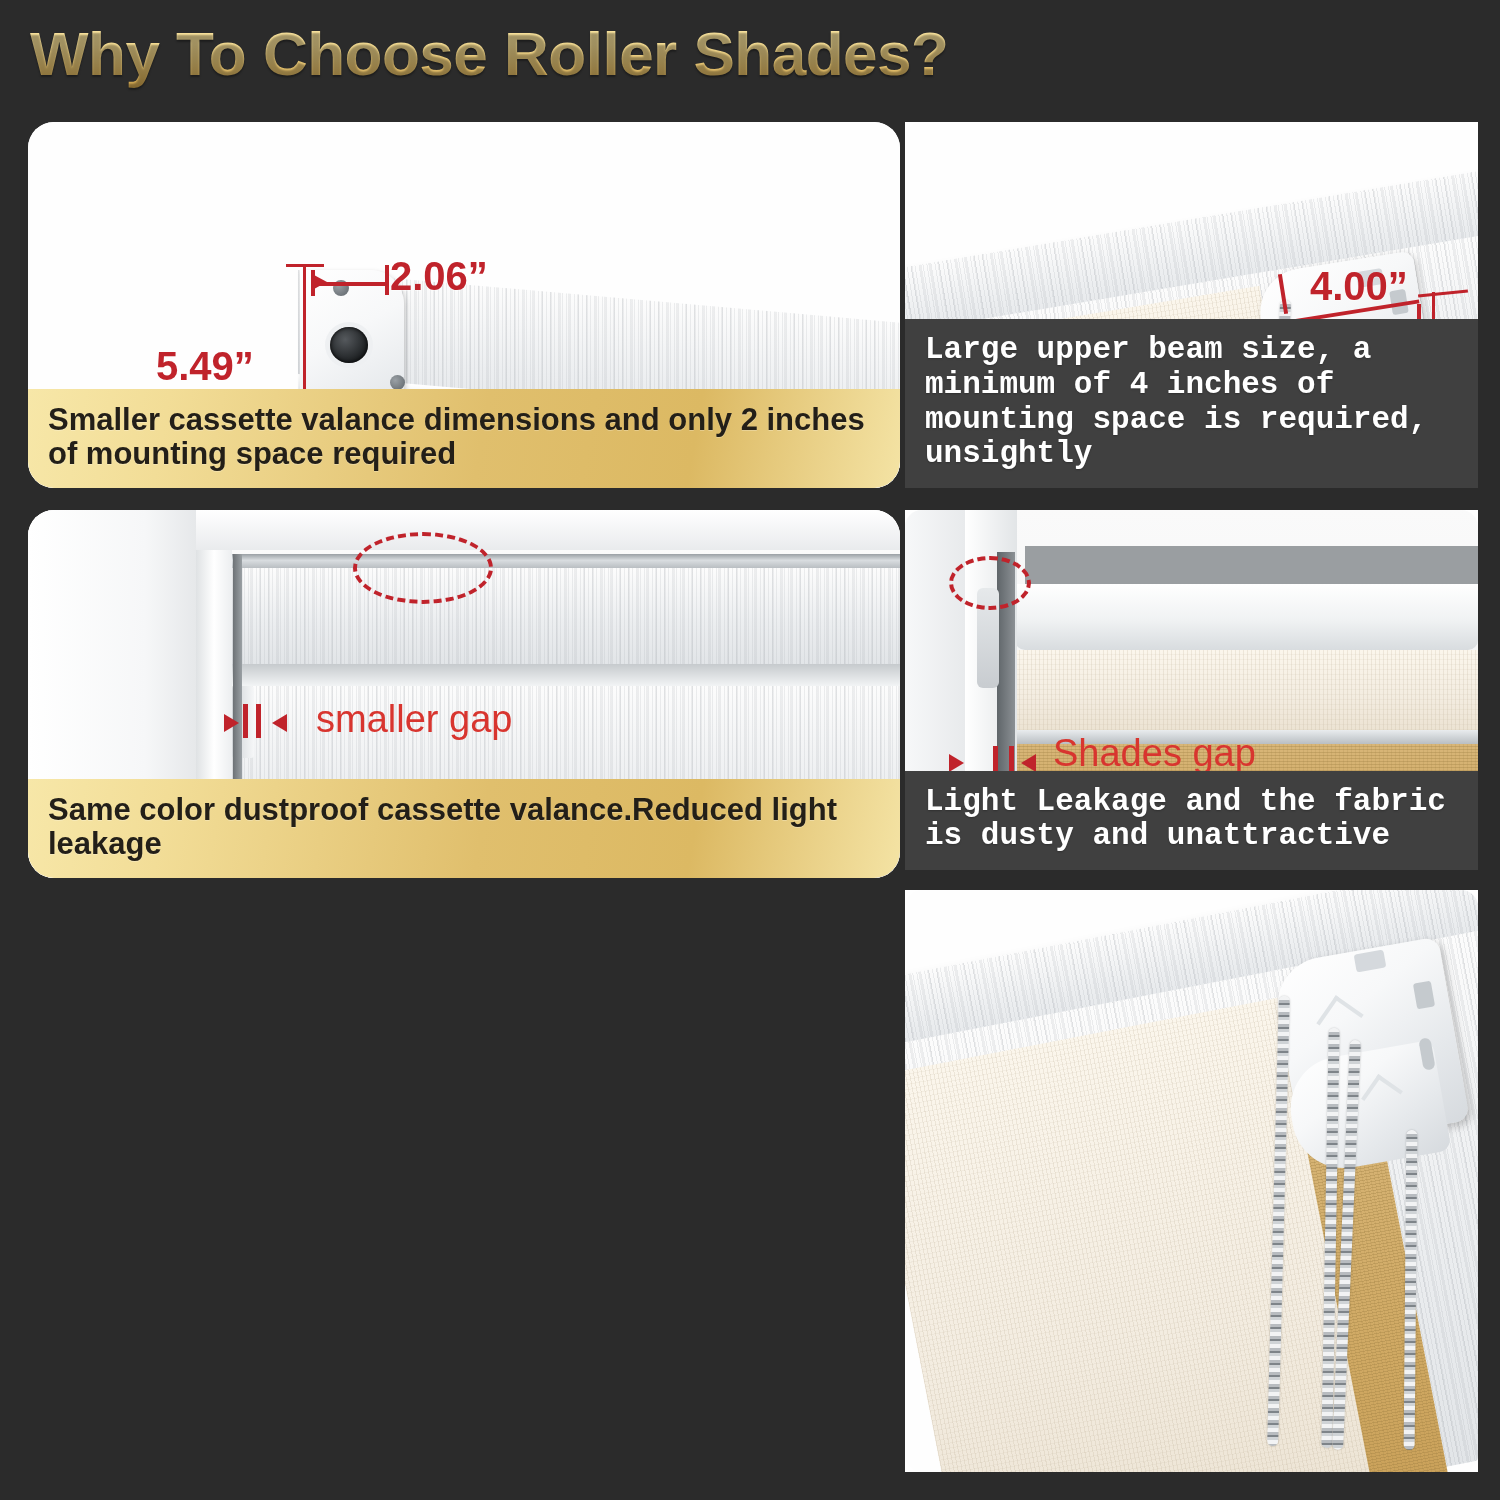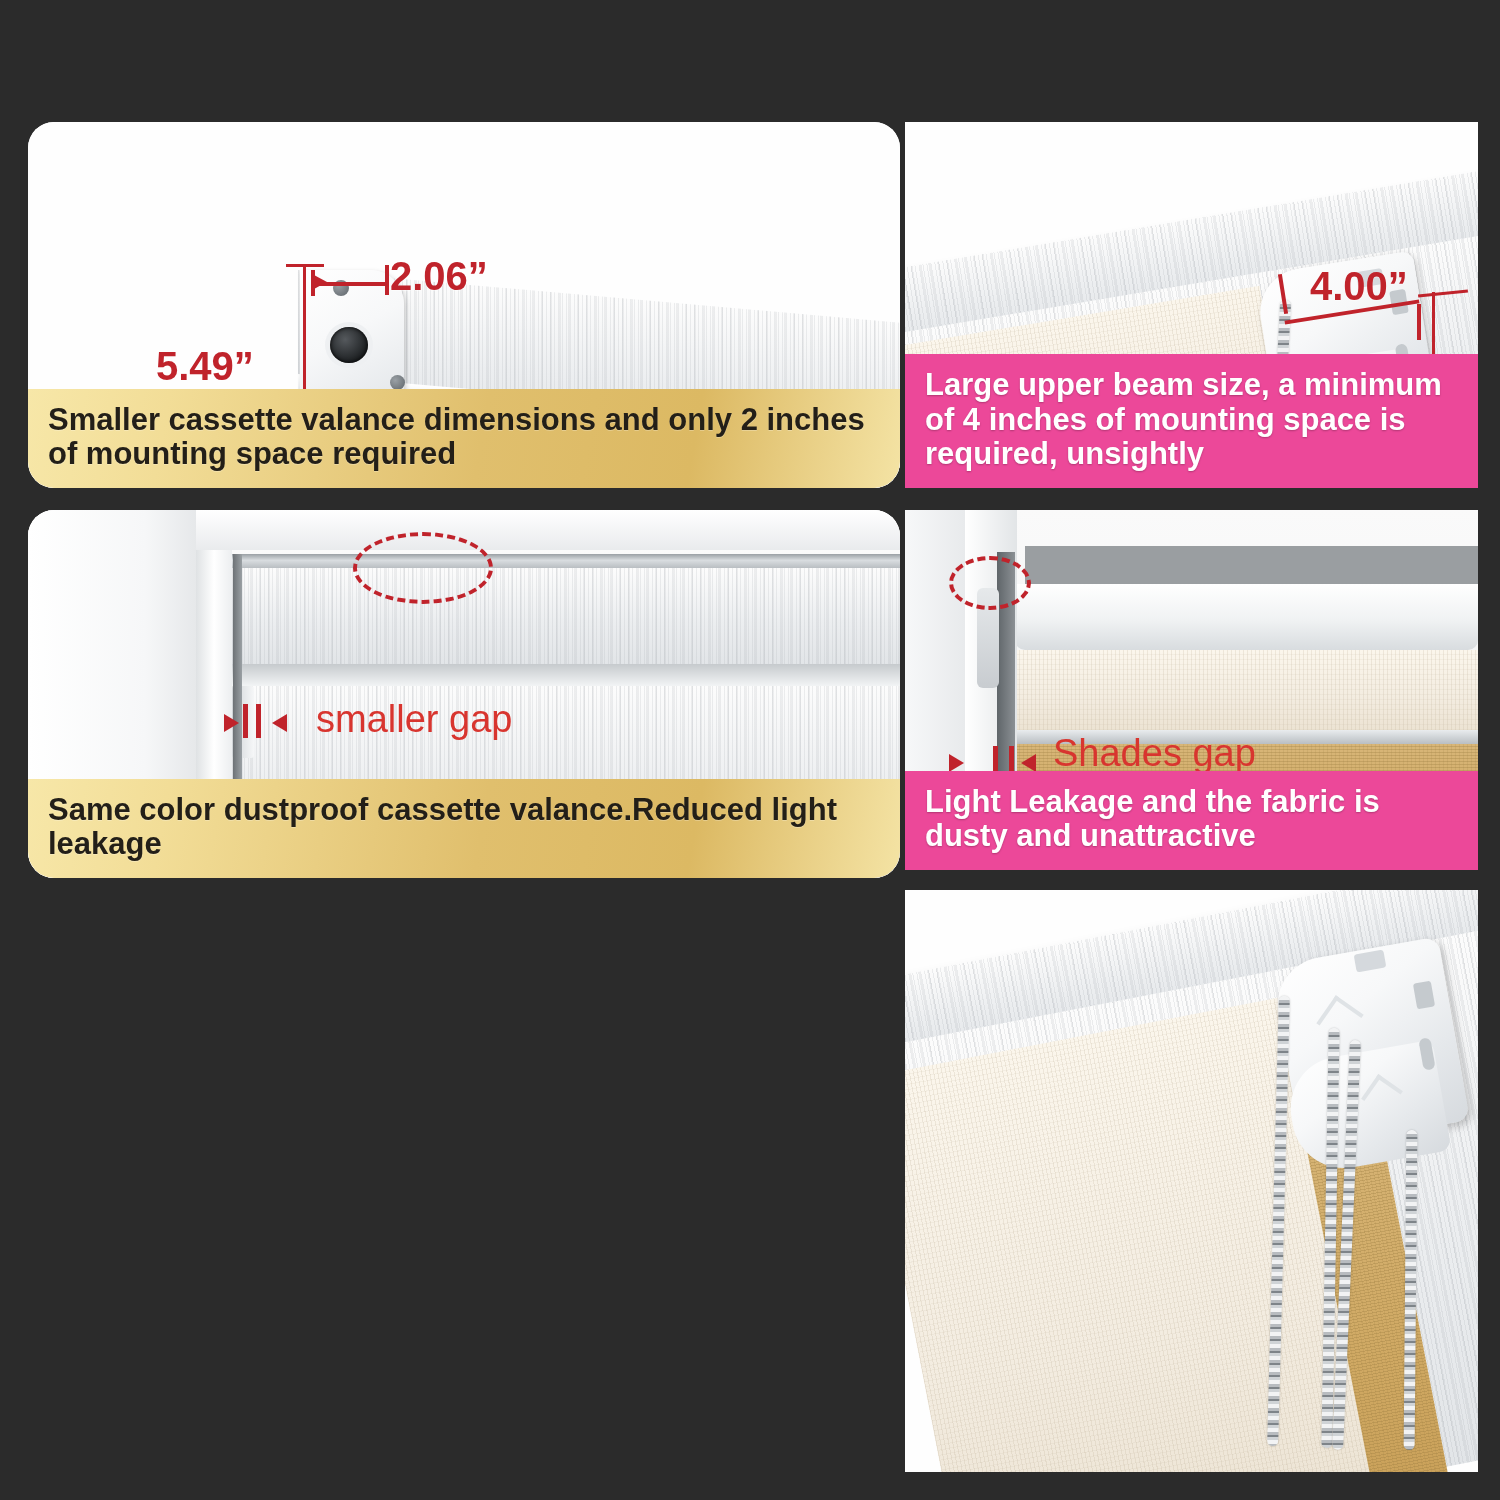--- a/index.html
+++ b/index.html
@@ -20,35 +20,35 @@
     -webkit-text-fill-color: transparent; color: #e6c576;
     text-shadow: 0 2px 2px rgba(0,0,0,0.35);
     white-space: nowrap;
   }
 
   
   .panel { position: absolute; overflow: hidden; background:#fff; }
   .panel.good { border-radius: 26px; }
   .panel.bad  { border-radius: 0; }
 
-  .photo { position: absolute; inset: 0; overflow: hidden; }
+  .photo { position: absolute; inset: 0; overflow: hidden; border-radius: 17px; }
 
   
   .caption {
     position: absolute; left: 0; right: 0; bottom: 0;
     padding: 14px 20px 16px 20px;
     font-size: 31px; font-weight: bold; line-height: 1.12;
   }
   .caption.gold {
     background: linear-gradient(100deg,#f7e7a8 0%, #f2dd97 16%, #e0bf6d 52%, #dcb963 76%, #f4e3a4 100%);
     color: #231f18;
     border-bottom-left-radius: 26px; border-bottom-right-radius: 26px;
     text-shadow: 0 1px 0 rgba(255,255,255,0.25);
   }
-  .caption.gray { background: #ec4899; color: #ffffff; text-shadow: 0 1px 2px rgba(0,0,0,0.25); }
+  .caption.gray { background: #404040; color: #ffffff; text-shadow: 0 1px 2px rgba(0,0,0,0.25); font-family: Liberation Mono, monospace; }
 
   
   .whitebg { position:absolute; inset:0; background:#fefefe; }
   .fabric-white {
     background:
       repeating-linear-gradient(90deg, rgba(170,175,180,.20) 0 1px, rgba(255,255,255,0) 1px 4px),
       repeating-linear-gradient(90deg, rgba(140,145,152,.13) 0 2px, rgba(255,255,255,0) 2px 9px),
       linear-gradient(180deg,#fcfcfc,#eceef0 55%,#e2e5e8);
   }
   .fabric-cream {
@@ -82,20 +82,21 @@
   .bead-chain { position:absolute; width:11px;
      background: repeating-linear-gradient(180deg,
         #f2f3f4 0 4px, #b8bcc0 4px 7px, #7e8489 7px 9px, #cfd3d6 9px 12px);
      border-radius:6px; box-shadow:0 0 2px rgba(0,0,0,.25); }
 </style>
 </head>
 <body>
 
 <div class="page">
 
+  <div class="title">Why To Choose Roller Shades?</div>
 
   <div class="panel good" style="left:28px; top:122px; width:872px; height:366px;">
     <div class="photo">
       <div class="whitebg"></div>
 
       <div style="position:absolute; left:270px; top:148px; width:700px; height:150px;
                   transform:skewY(5deg); transform-origin:left top;" class="fabric-white"></div>
       <div style="position:absolute; left:270px; top:252px; width:700px; height:26px;
                   transform:skewY(5deg); transform-origin:left top;
                   background:linear-gradient(180deg,#ffffff,#dfe3e6);"></div>

